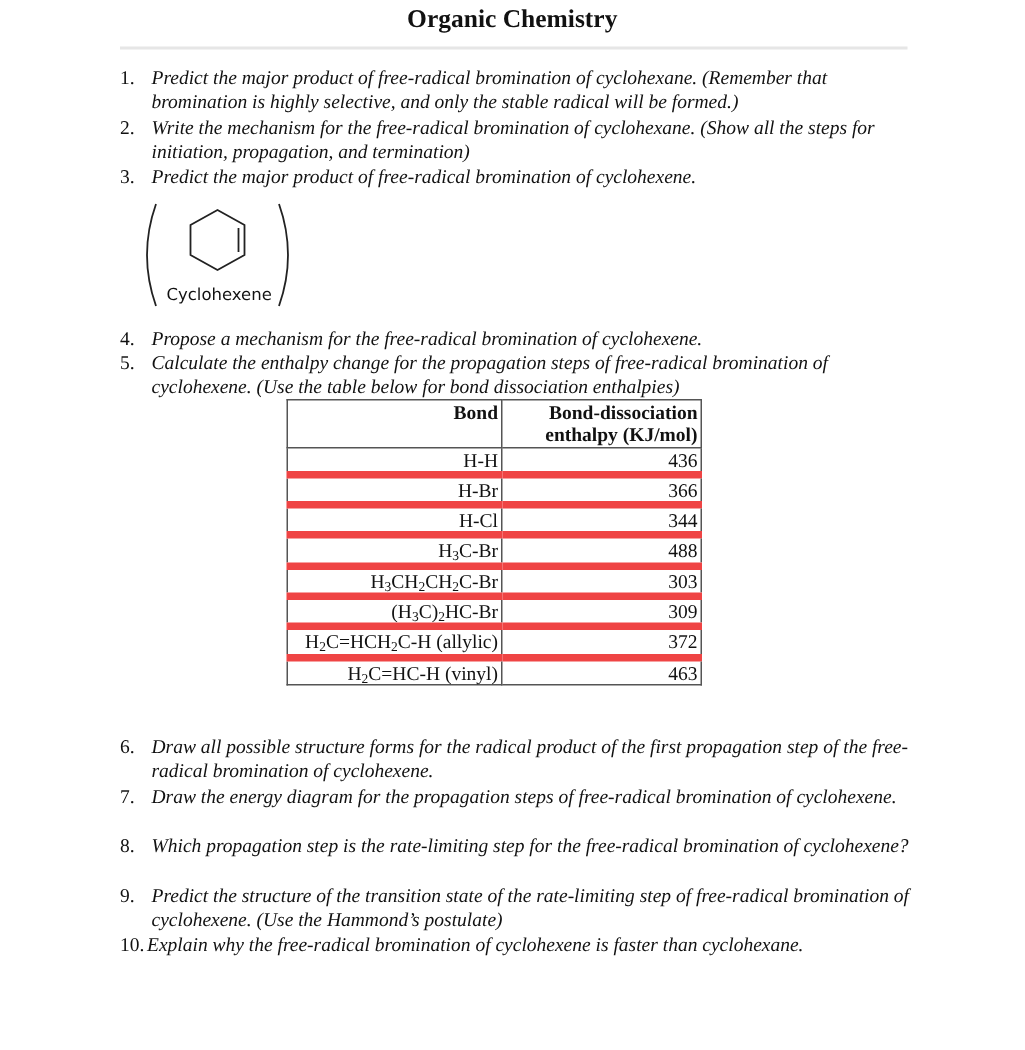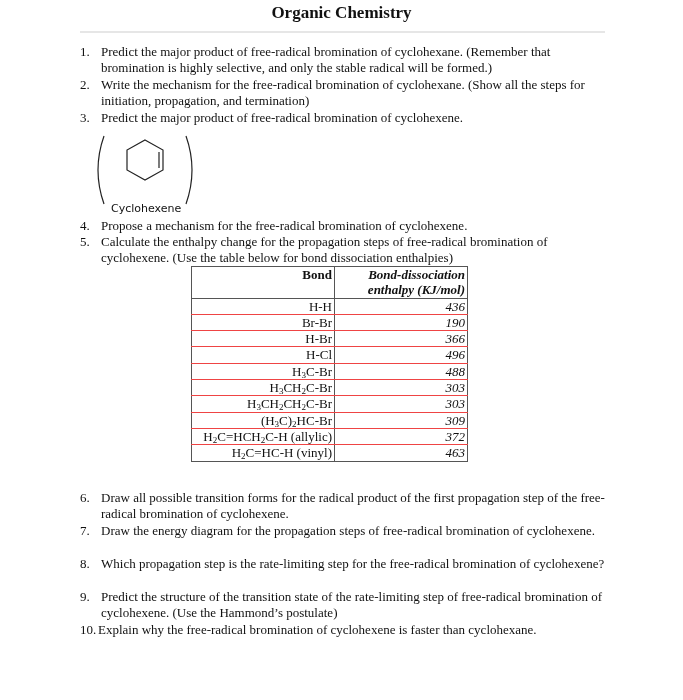--- a/index.html
+++ b/index.html
@@ -3,35 +3,35 @@
 <meta charset="utf-8">
 <style>
   html, body { margin: 0; padding: 0; background: #ffffff; }
   body { width: 683px; height: 700px; position: relative; overflow: hidden;
          font-family: "Liberation Serif", serif; color: #111; }
   .title { position: absolute; top: 3px; left: 0; width: 683px; text-align: center;
            font-weight: bold; font-size: 17px; }
   .rule { position: absolute; top: 31px; left: 80px; width: 525px; height: 2px; background: #e6e6e6; }
   .q { position: absolute; left: 80px; width: 530px; font-size: 13px; line-height: 16.3px; }
   .q .num { position: absolute; left: 0; top: 0; }
-  .q .txt { display: block; padding-left: 21px; }
+  .q .txt { display: block; padding-left: 21px; font-style: italic; }
   .q.n10 .txt { padding-left: 18px; }
   #mol { position: absolute; left: 90px; top: 134px; width: 110px; height: 72px; }
   #mol-label { position: absolute; left: 111px; top: 190px; font-family: "DejaVu Sans", sans-serif;
-               font-size: 11px; color: #111; margin-top: 12px; }
+               font-size: 11px; color: #111; }
   table.bde { position: absolute; left: 191px; top: 266px; border-collapse: collapse;
               font-size: 13px; line-height: 15.3px; }
   table.bde td, table.bde th { border: 1px solid #555; padding: 0 2px; text-align: right; }
   table.bde th { font-weight: bold; vertical-align: top; }
   table.bde td.c1, table.bde th.c1 { width: 138px; }
-  table.bde td.c2, table.bde th.c2 { width: 128px; font-style: italic; }
+  table.bde td.c2, table.bde th.c2 { width: 128px; }
   table.bde tr.head th { border-bottom: 1px solid #555; }
   table.bde tbody td { border-top: none; border-bottom: none; }
   table.bde tbody tr:last-child td { border-bottom: 1px solid #555; }
-  table.bde tbody tr td { border-bottom: 1px solid #ef4444; }
+  table.bde tbody tr td { border-bottom: 5px solid #ef4444; }
   sub { font-size: 9px; vertical-align: -2px; line-height: 0; }
 </style>
 </head>
 <body>
 
 <div class="title">Organic Chemistry</div>
 <div class="rule"></div>
 
 <div class="q" style="top:44px">
   <span class="num">1.</span>
@@ -71,38 +71,30 @@
       <th class="c1">Bond</th>
       <th class="c2">Bond-dissociation enthalpy (KJ/mol)</th>
     </tr>
   </thead>
   <tbody id="tbody">
       <tr>
         <td class="c1">H-H</td>
         <td class="c2">436</td>
       </tr>
       <tr>
-        <td class="c1">Br-Br</td>
-        <td class="c2">190</td>
-      </tr>
-      <tr>
         <td class="c1">H-Br</td>
         <td class="c2">366</td>
       </tr>
       <tr>
         <td class="c1">H-Cl</td>
-        <td class="c2">496</td>
+        <td class="c2">344</td>
       </tr>
       <tr>
         <td class="c1">H<sub>3</sub>C-Br</td>
         <td class="c2">488</td>
-      </tr>
-      <tr>
-        <td class="c1">H<sub>3</sub>CH<sub>2</sub>C-Br</td>
-        <td class="c2">303</td>
       </tr>
       <tr>
         <td class="c1">H<sub>3</sub>CH<sub>2</sub>CH<sub>2</sub>C-Br</td>
         <td class="c2">303</td>
       </tr>
       <tr>
         <td class="c1">(H<sub>3</sub>C)<sub>2</sub>HC-Br</td>
         <td class="c2">309</td>
       </tr>
       <tr>
@@ -111,21 +103,21 @@
       </tr>
       <tr>
         <td class="c1">H<sub>2</sub>C=HC-H (vinyl)</td>
         <td class="c2">463</td>
       </tr>
     </tbody>
 </table>
 
 <div class="q" style="top:490px">
   <span class="num">6.</span>
-  <span class="txt">Draw all possible transition forms for the radical product of the first propagation step of the free-radical bromination of cyclohexene.</span>
+  <span class="txt">Draw all possible structure forms for the radical product of the first propagation step of the free-radical bromination of cyclohexene.</span>
 </div>
 <div class="q" style="top:523px">
   <span class="num">7.</span>
   <span class="txt">Draw the energy diagram for the propagation steps of free-radical bromination of cyclohexene.</span>
 </div>
 <div class="q" style="top:556px">
   <span class="num">8.</span>
   <span class="txt">Which propagation step is the rate-limiting step for the free-radical bromination of cyclohexene?</span>
 </div>
 <div class="q" style="top:589px">

